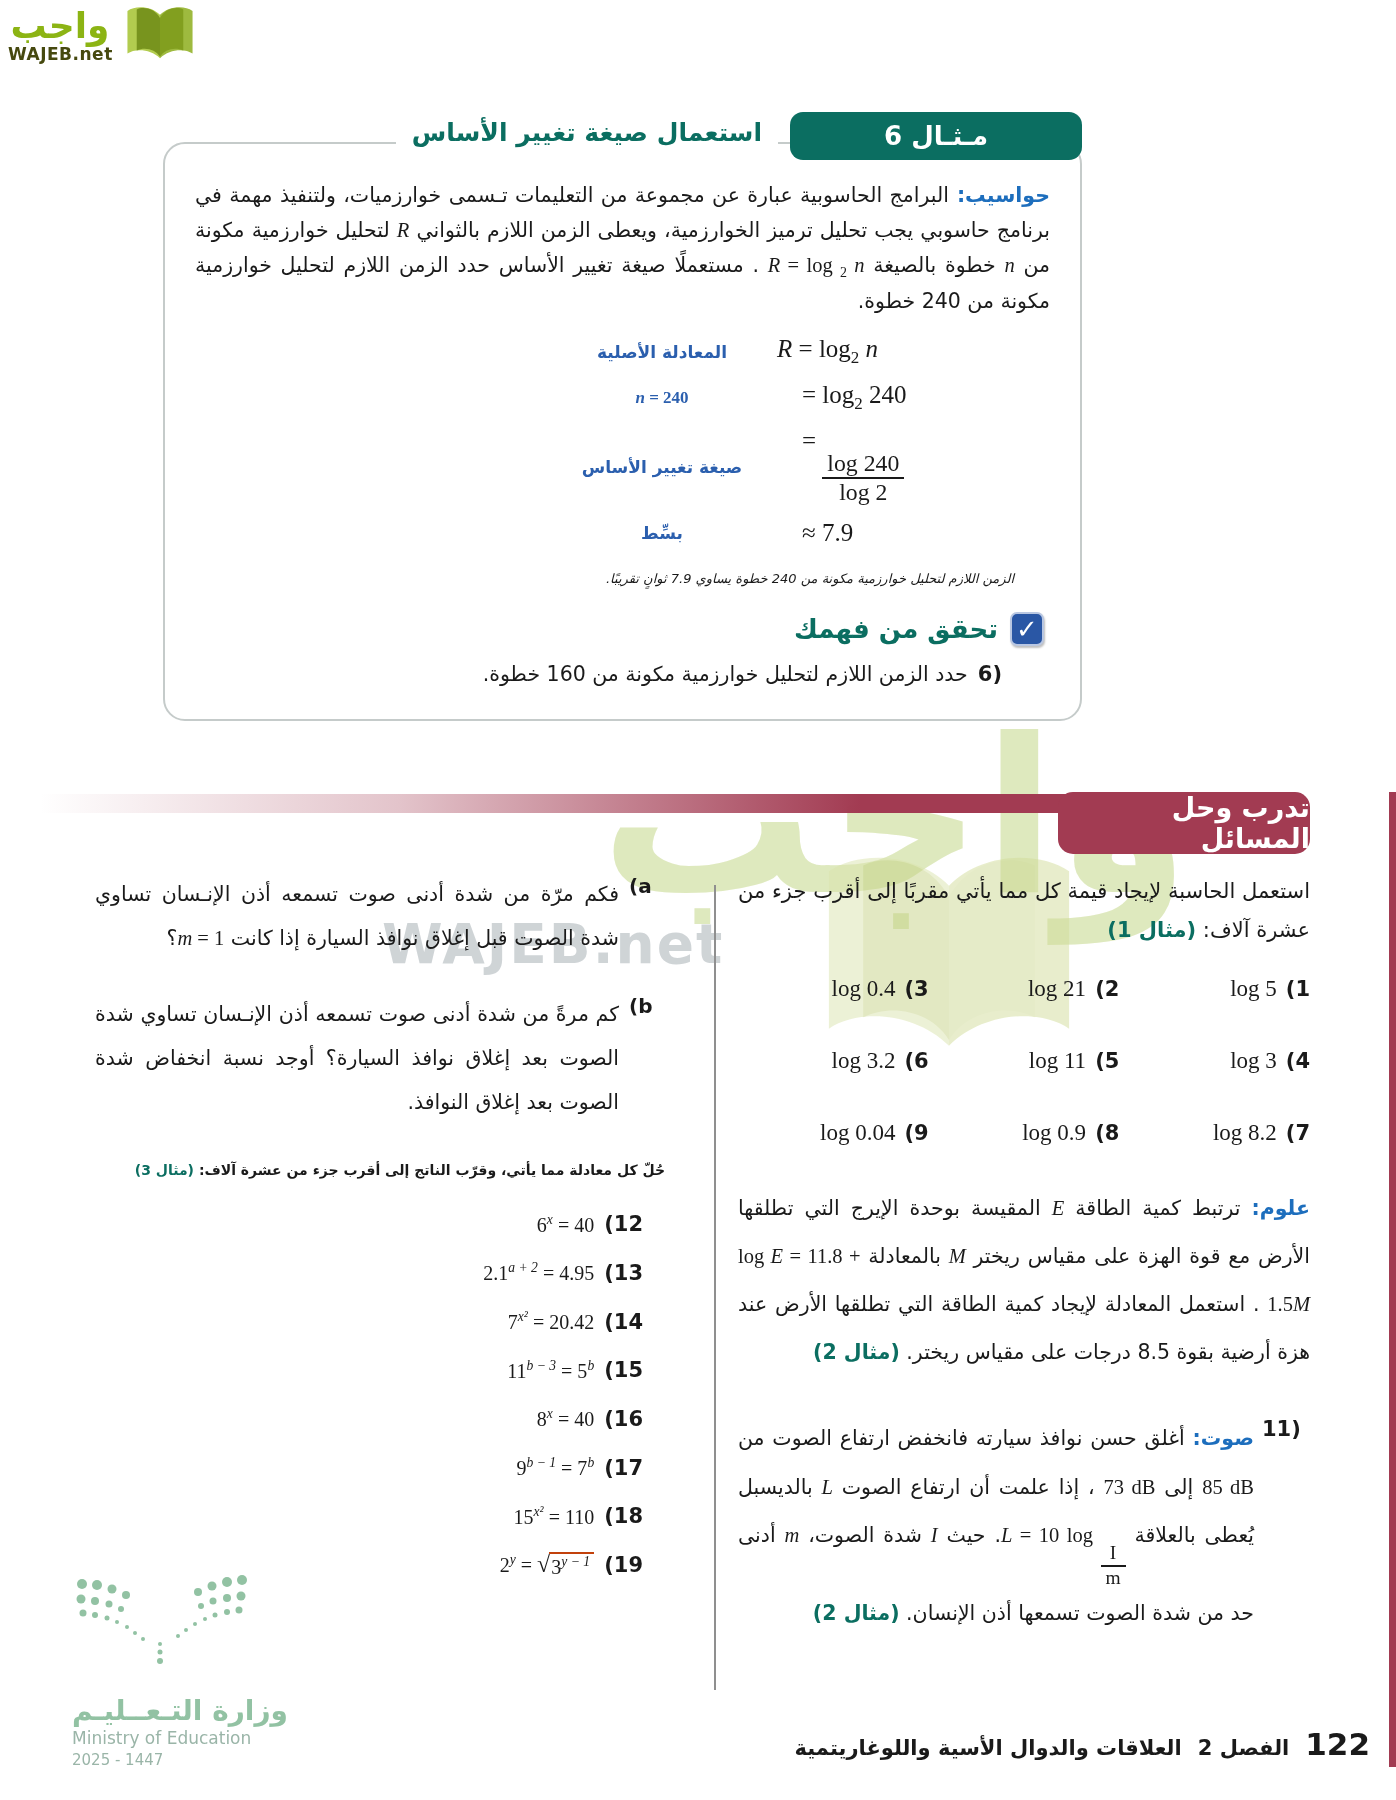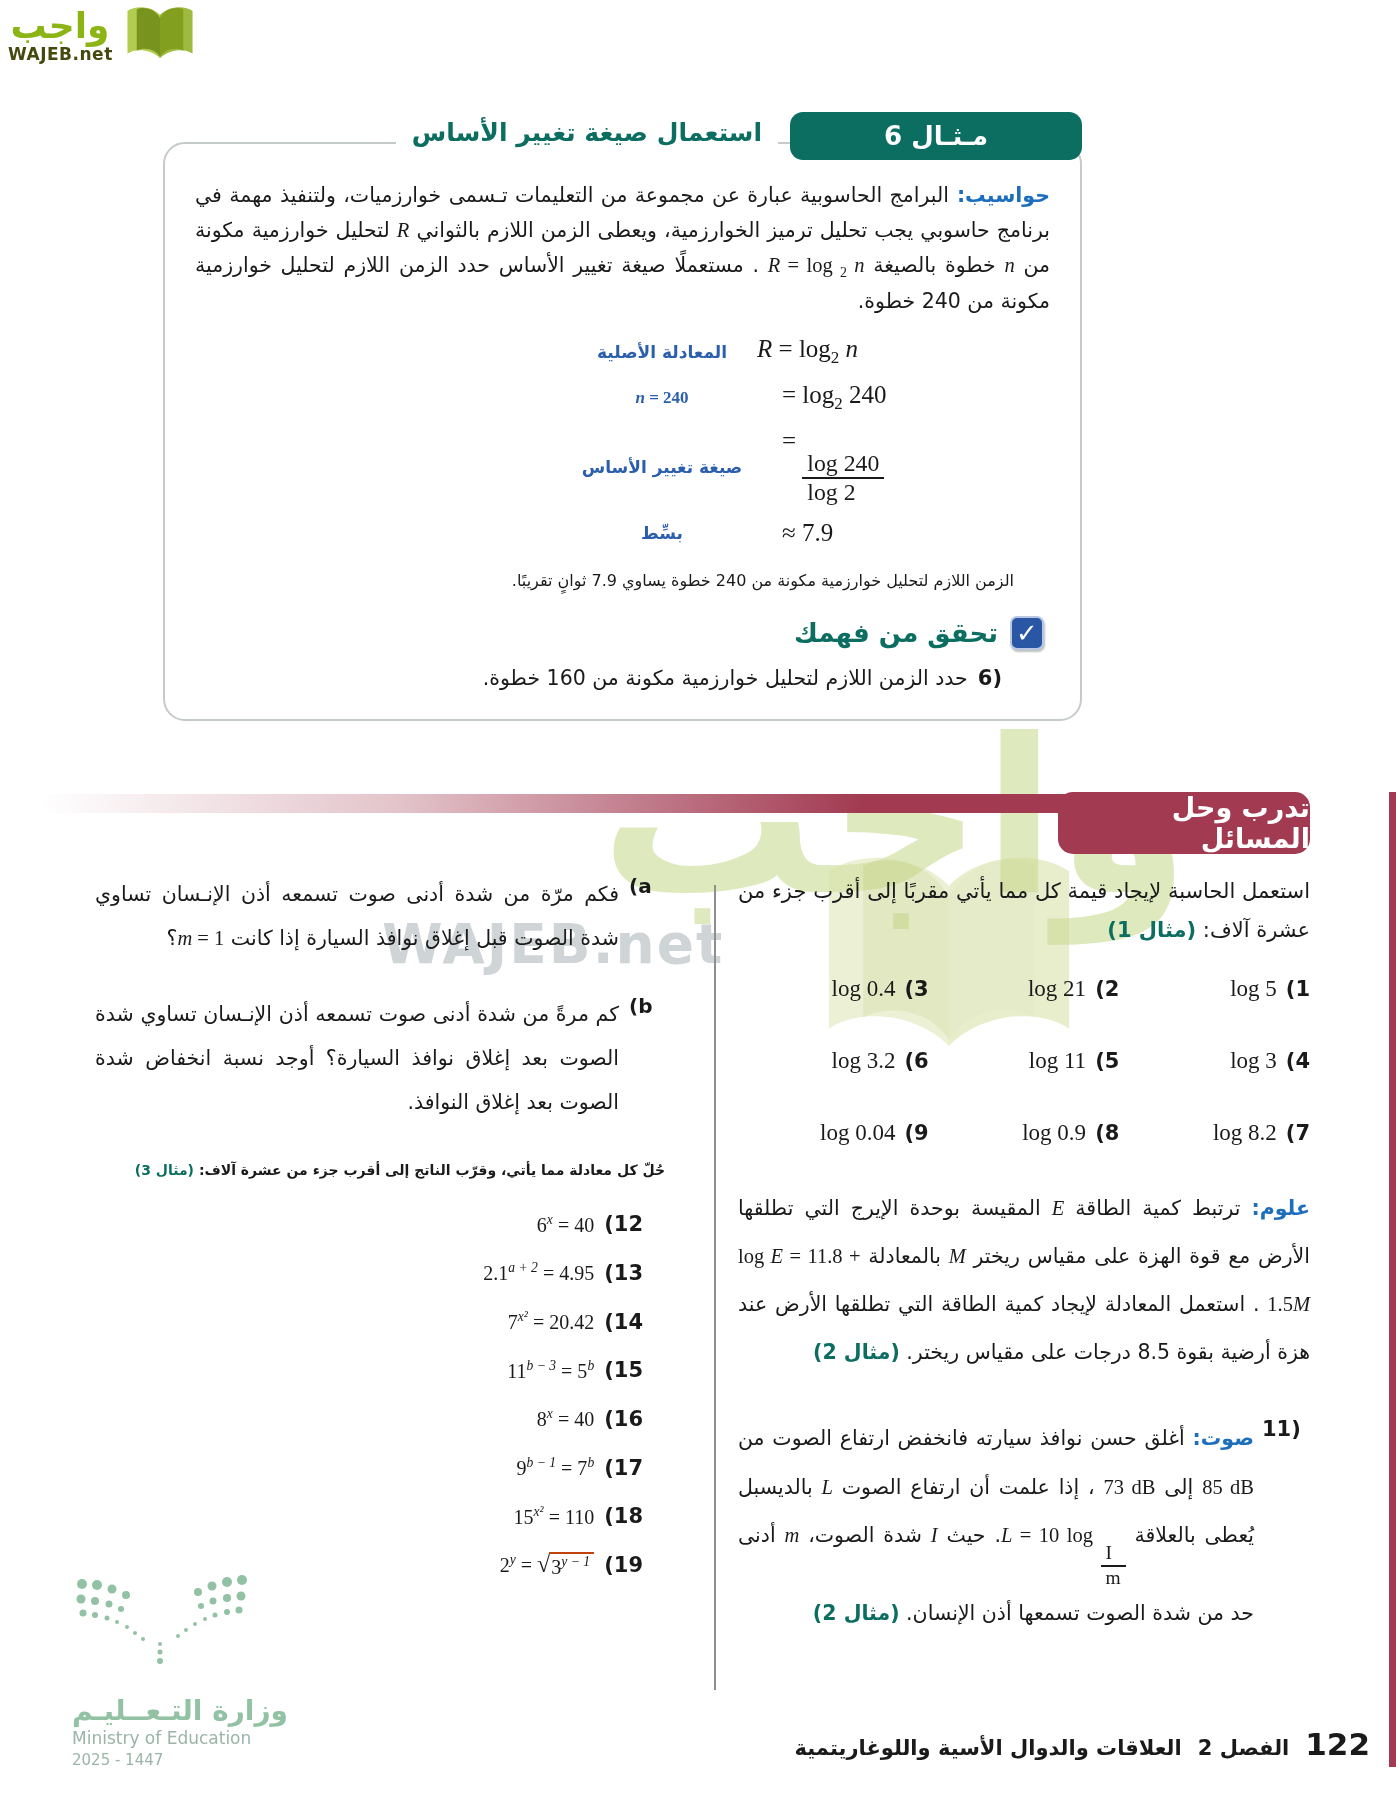--- a/index.html
+++ b/index.html
@@ -22,23 +22,23 @@
   .ex-tab{position:absolute;top:-32px;right:-2px;width:292px;height:48px;background:#0b6e61;
           border-radius:13px;color:#fff;font-size:26px;font-weight:bold;
           display:flex;align-items:center;justify-content:center;direction:rtl;}
   .ex-title{position:absolute;top:-26px;right:302px;background:#fff;padding:0 16px;
             color:#0b6e61;font-size:25px;font-weight:bold;direction:rtl;}
   .ex-body{padding:34px 30px 0 30px;}
   .ex-para{direction:rtl;text-align:justify;font-size:20.5px;line-height:1.7;margin:0;}
   .steps{margin-top:16px;margin-left:372px;display:flex;flex-direction:column;gap:13px;direction:ltr;}
   .step{display:flex;align-items:center;}
   .step-label{width:190px;text-align:center;color:#2b5fae;font-size:17px;font-weight:bold;direction:rtl;flex:none;}
-  .step-eq{margin-left:0;font-size:25px;font-family:"Liberation Serif","DejaVu Serif",serif;direction:ltr;}
+  .step-eq{margin-left:20px;font-size:25px;font-family:"Liberation Serif","DejaVu Serif",serif;direction:ltr;}
   .step-eq.indent{padding-left:25px;}
-  .ex-conc{direction:rtl;text-align:right;font-size:16px;margin:24px 36px 0 36px;}
+  .ex-conc{direction:rtl;text-align:right;font-size:13px;margin:24px 36px 0 36px;font-style:italic;}
   .check-head{direction:rtl;display:flex;align-items:center;gap:12px;margin:26px 6px 0 0;
               color:#0b6e61;font-size:26px;font-weight:bold;}
   .check-box{width:30px;height:30px;background:#2a57a5;border:2px solid #b9c7e2;border-radius:7px;
              color:#fff;font-size:26px;font-weight:bold;display:flex;align-items:center;justify-content:center;
              line-height:1;flex:none;box-shadow:1px 2px 2px rgba(0,0,0,.25);}
   .check-item{direction:rtl;display:flex;gap:10px;margin:16px 48px 0 30px;font-size:20.5px;}
   
   .banner-strip{position:absolute;top:794px;left:40px;right:330px;height:19px;z-index:2;
     background:linear-gradient(to right,rgba(162,59,82,0),rgba(162,59,82,.3) 35%,#a23b52 80%);}
   .banner-tab{position:absolute;top:792px;right:86px;width:252px;height:62px;background:#a23b52;
@@ -66,21 +66,21 @@
   .ex-row .eq{font-size:20px;}
   
   .m{direction:ltr;unicode-bidi:isolate;font-family:"Liberation Serif","DejaVu Serif",serif;}
   .i{font-style:italic;font-family:"Liberation Serif","DejaVu Serif",serif;direction:ltr;unicode-bidi:isolate;}
   .r{direction:ltr;unicode-bidi:isolate;}
   .sup{vertical-align:super;font-size:.68em;font-style:italic;font-family:"Liberation Serif",serif;}
   .sub{vertical-align:sub;font-size:.68em;}
   .ref{color:#0b6e61;font-weight:bold;}
   .tag{color:#1d6ebd;font-weight:bold;}
   .b{font-weight:bold;}
-  .frac{display:inline-flex;flex-direction:column;vertical-align:-0.9em;line-height:1.15;font-size:.95em;}
+  .frac{display:inline-flex;flex-direction:column;text-align:center;vertical-align:-0.9em;line-height:1.15;font-size:.95em;}
   .frac .fn{border-bottom:2px solid #1a1a1a;padding:0 5px;}
   .frac .fd{padding:0 5px;}
   .sqrt{display:inline-flex;align-items:flex-start;}
   .sqrt .rad{font-size:1.22em;line-height:1;margin-right:-1px;}
   .sqrt .rc{border-top:2px solid #c2410c;padding:0 4px 0 2px;}
   
   .footer{position:absolute;right:26px;top:1726px;direction:rtl;display:flex;align-items:baseline;gap:16px;z-index:2;}
   .page-num{font-size:31px;font-weight:bold;}
   .chapter{font-size:21px;font-weight:bold;}
   .chapter-title{font-size:21px;font-weight:bold;}

